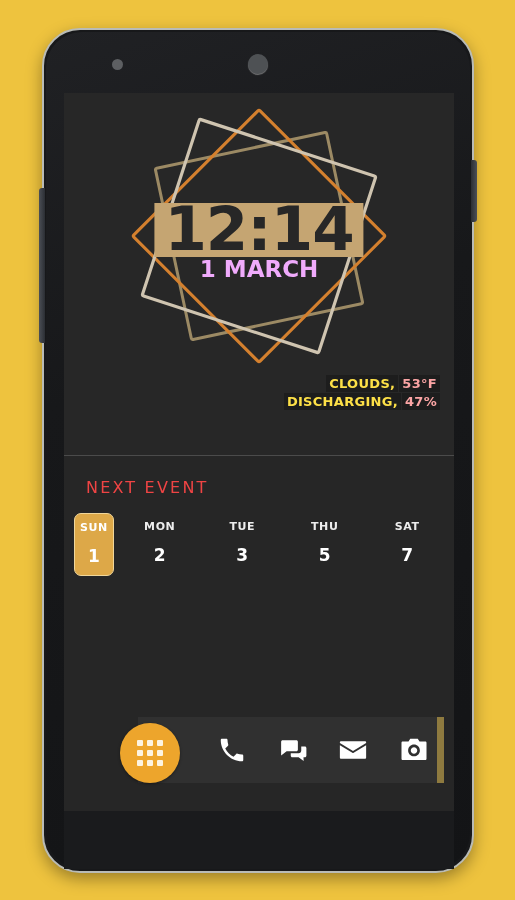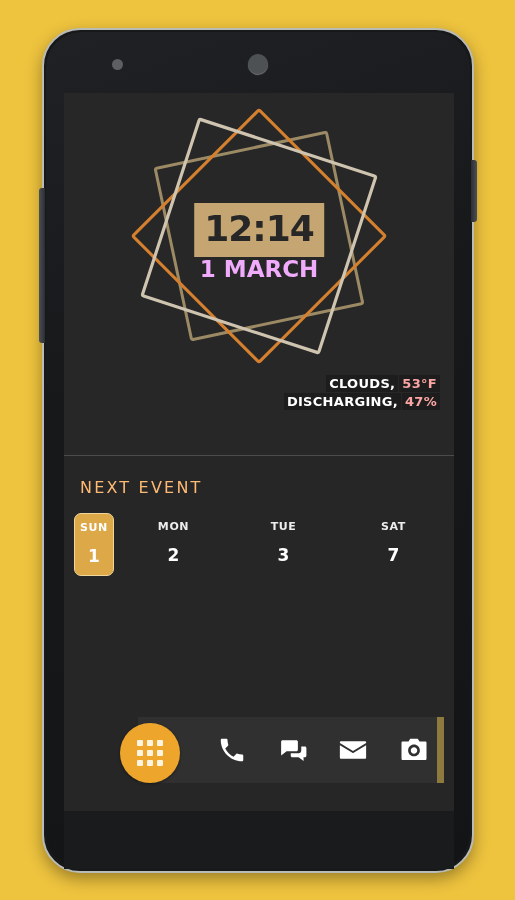--- a/index.html
+++ b/index.html
@@ -139,21 +139,21 @@
     left: 50%;
     top: 110px;
     transform: translateX(-50%);
     background: #c5a572;
     padding: 3px 10px 5px 10px;
     z-index: 4;
   }
   #clock-time {
     font-family: "DejaVu Sans", sans-serif;
     font-weight: bold;
-    font-size: 36px;
+    font-size: 61px;
     line-height: 46px;
     letter-spacing: -1px;
     color: #272727;
     display: block;
   }
   #clock-date {
     position: absolute;
     left: 50%;
     top: 163px;
     transform: translateX(-50%);
@@ -177,21 +177,21 @@
   .status-line {
     display: block;
     margin-bottom: 3px;
     white-space: nowrap;
     font-family: "DejaVu Sans", sans-serif;
     font-weight: bold;
     font-size: 13px;
     letter-spacing: 0.3px;
   }
   .status-text {
-    color: #ffffff;
+    color: #fde047;
     background: #1d1d1d;
     padding: 1px 3px;
     margin-top: 48px;
   }
   .status-value {
     color: #fca5a5;
     background: #1d1d1d;
     padding: 1px 3px;
     margin-left: 1px;
   }
@@ -206,22 +206,22 @@
   #calendar-section {
     background: #262626;
     padding: 22px 0 0 0;
     height: 175px;
   }
   #next-event-title {
     font-family: "DejaVu Sans", sans-serif;
     font-size: 16px;
     font-weight: normal;
     letter-spacing: 2.2px;
-    color: #fdba74;
-    padding-left: 16px;
+    color: #ef4444;
+    padding-left: 22px;
     margin-bottom: 16px;
   }
   #day-strip {
     display: flex;
     padding: 0 10px;
   }
   .day-cell {
     flex: 1;
     text-align: center;
     padding: 7px 0 9px 0;
@@ -372,20 +372,24 @@
         </div>
         <div class="day-cell">
           <span class="day-name">MON</span>
           <span class="day-num">2</span>
         </div>
         <div class="day-cell">
           <span class="day-name">TUE</span>
           <span class="day-num">3</span>
         </div>
         <div class="day-cell">
+          <span class="day-name">THU</span>
+          <span class="day-num">5</span>
+        </div>
+        <div class="day-cell">
           <span class="day-name">SAT</span>
           <span class="day-num">7</span>
         </div>
       </div>
     </div>
 
     <div id="calendar-filler"></div>
 
     <div id="dock-area">
       <div id="dock-bar">

